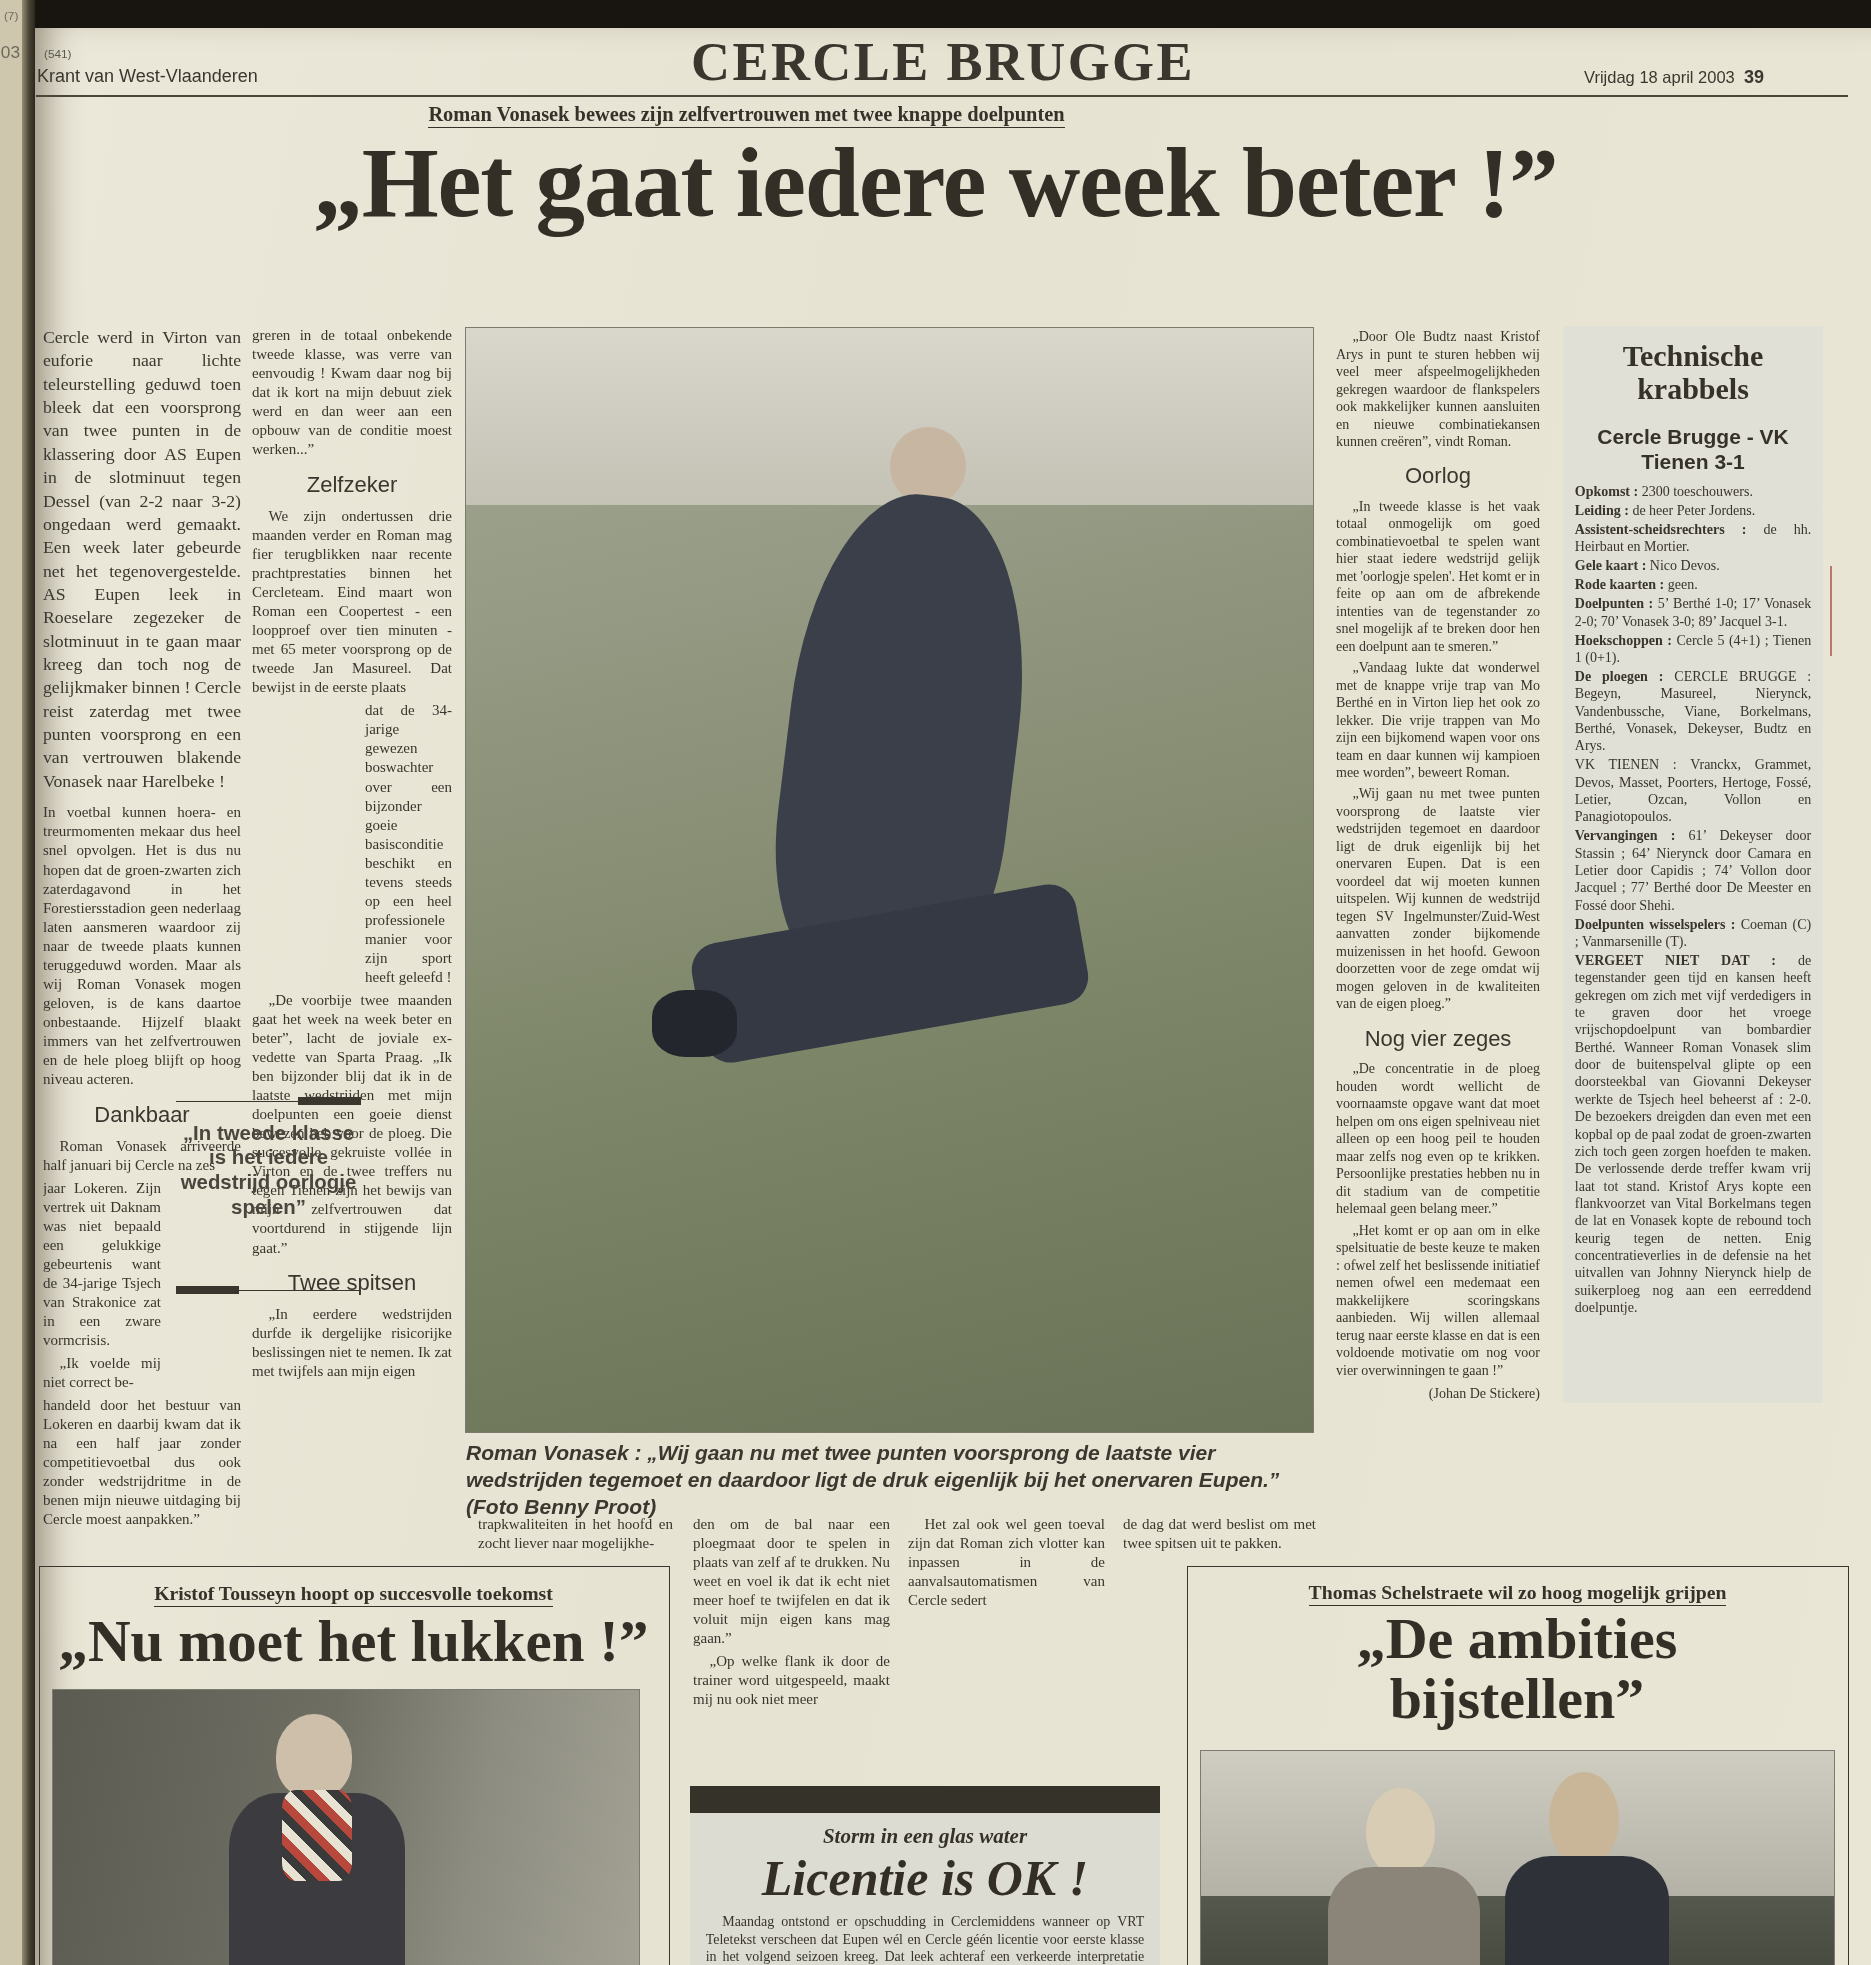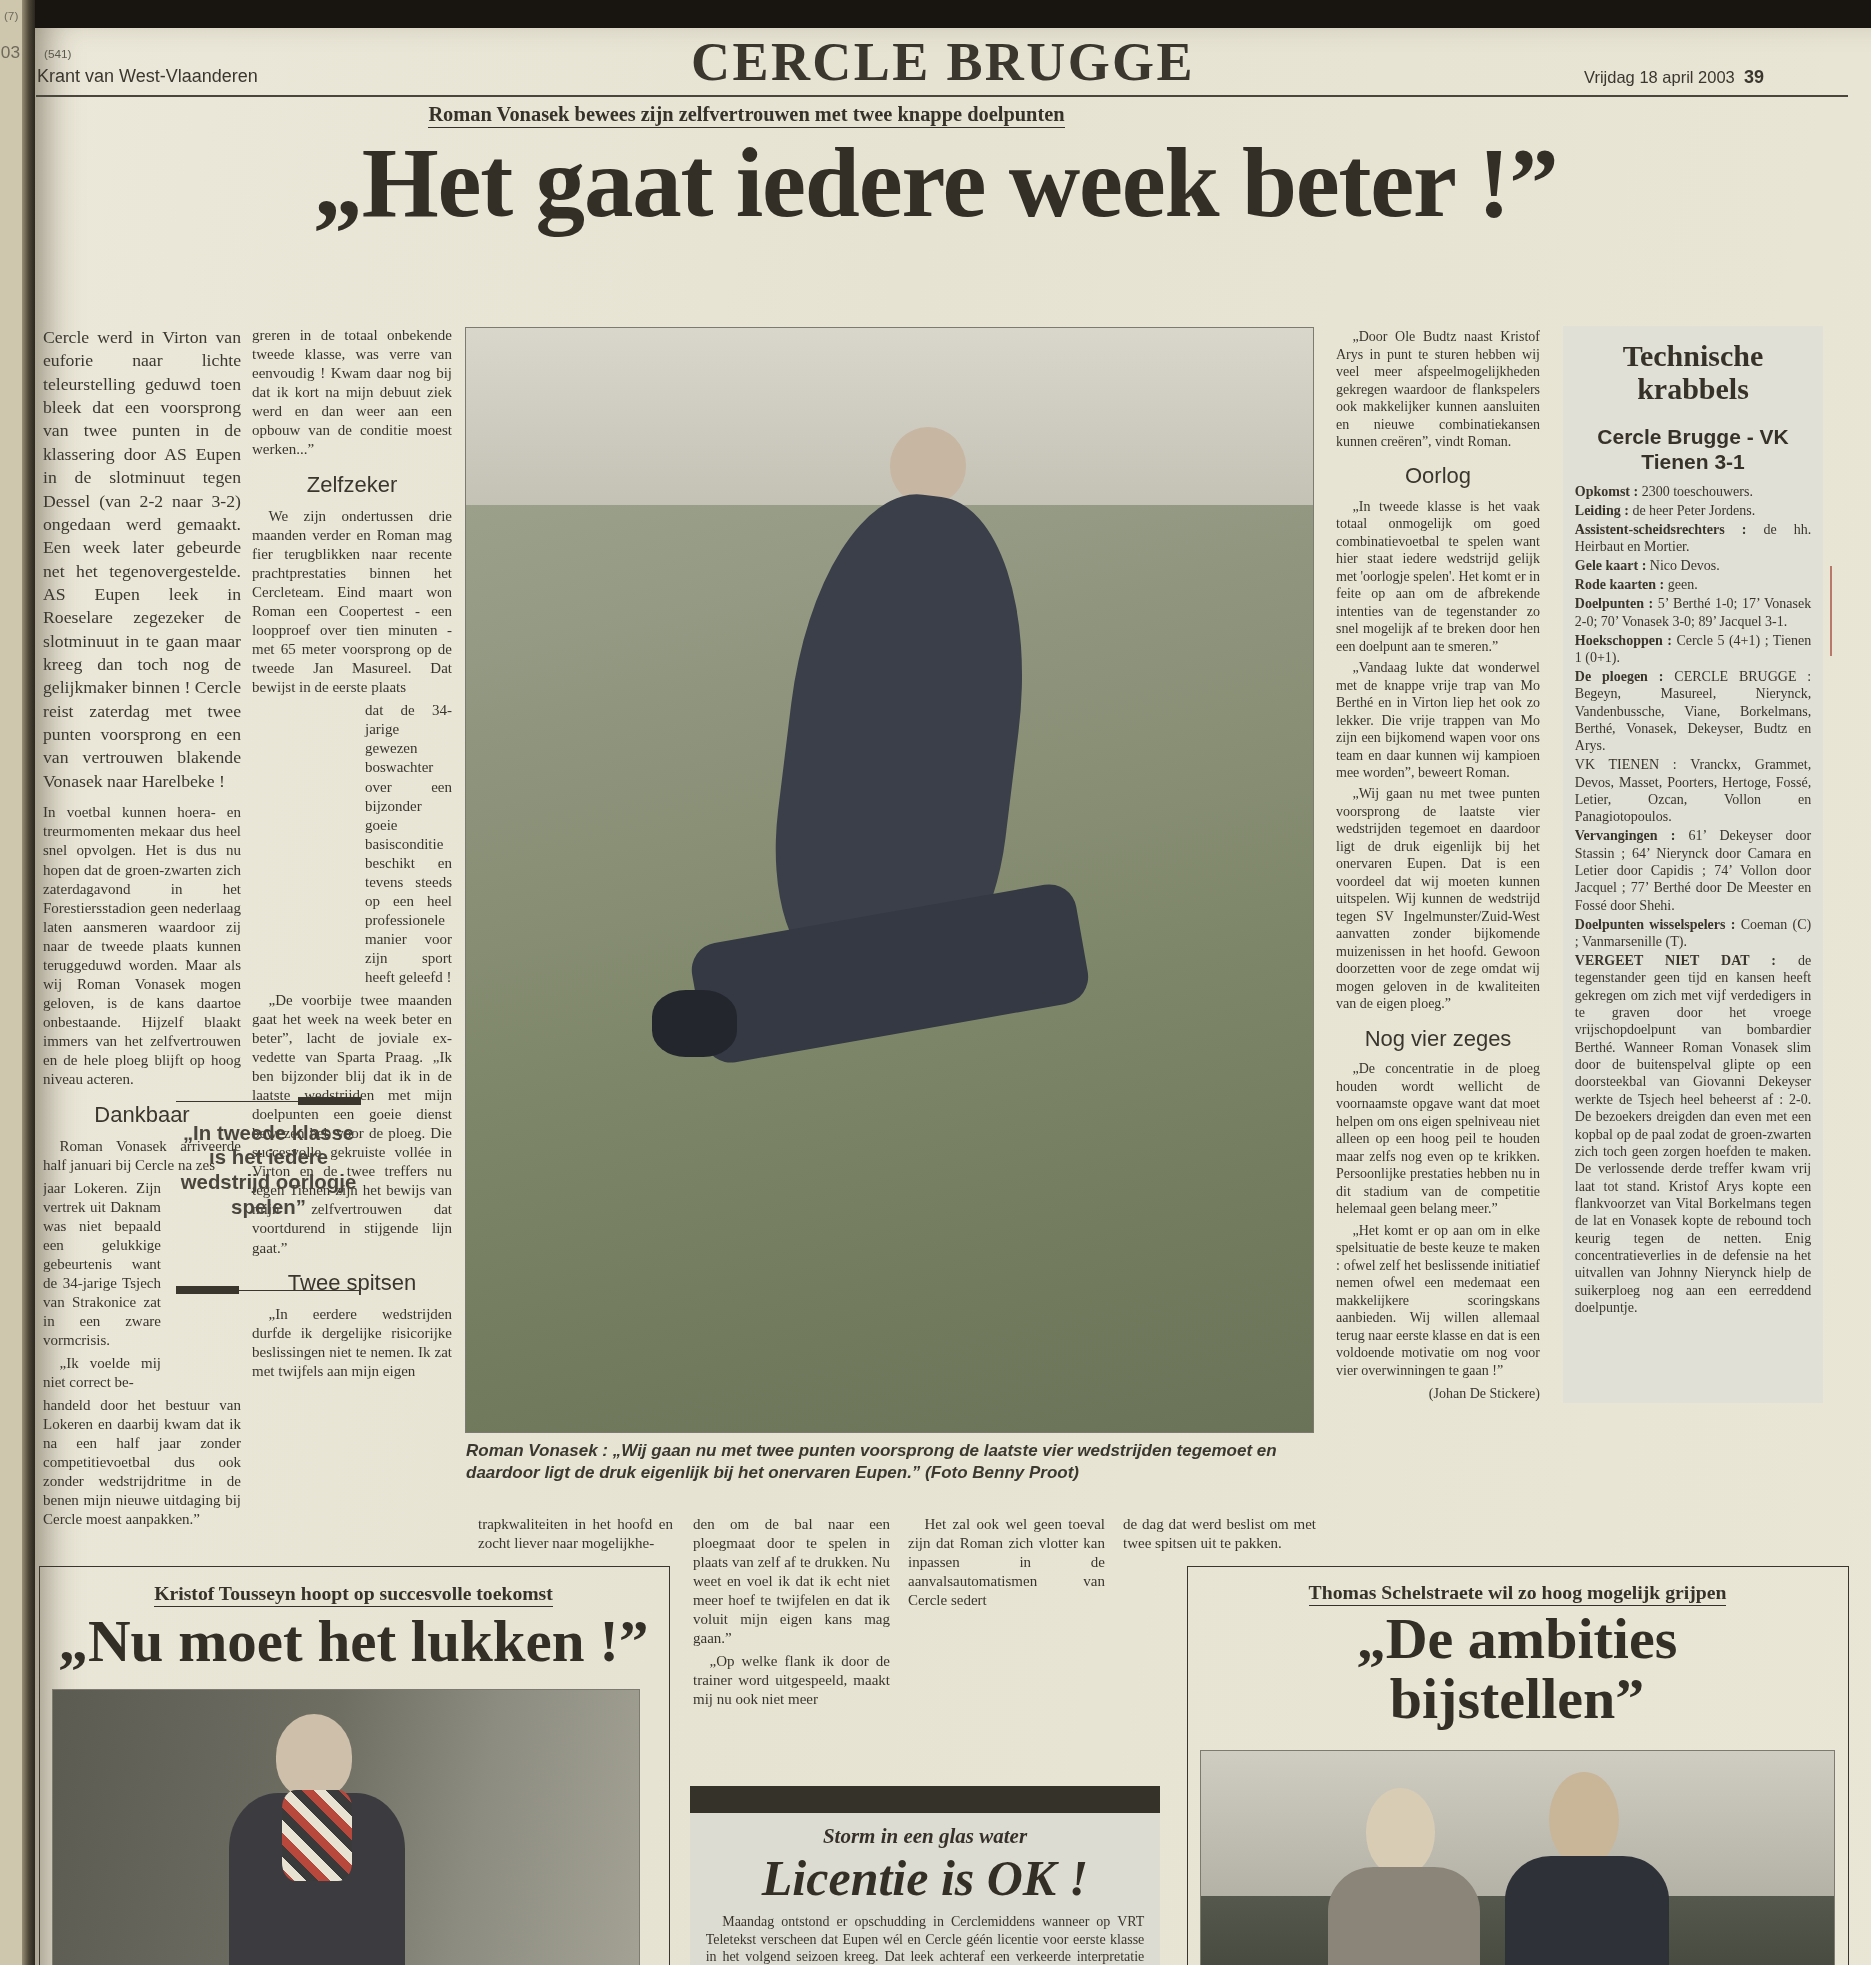--- a/index.html
+++ b/index.html
@@ -53,21 +53,21 @@
   .pq-rule-t { top:0; } .pq-rule-b { bottom:0; }
   .pq-thin { position:absolute; top:3.5px; height:1.6px; background:#3a362d; }
   .pq-thick{ position:absolute; top:0; height:7.9px; background:#3a362d; }
   .pq-rule-t .pq-thin { left:0; right:63px; }  .pq-rule-t .pq-thick { right:0; width:63px; }
   .pq-rule-b .pq-thin { right:0; left:63px; }  .pq-rule-b .pq-thick { left:0; width:63px; }
 
   
   .photo { position:absolute; overflow:hidden; background:#a8a59a; outline:1.2px solid #7d7a6f; }
   .ph-band { position:absolute; left:0; right:0; }
   .caption { position:absolute; font-family:"Liberation Sans",sans-serif; font-style:italic;
-             font-weight:bold; font-size:17px; line-height:1.28; color:#3b382f; }
+             font-weight:bold; font-size:21px; line-height:1.28; color:#3b382f; }
 
   
   .sidebar { position:absolute; left:1563px; top:326px; width:260px; height:1077px;
              background:#e1e0d6; padding:13.4px 11.8px; box-sizing:border-box; overflow:hidden; }
   .sb-title { font-size:30px; font-weight:bold; text-align:center; line-height:1.1; color:#36322a; margin-bottom:20px; }
   .sb-match { font-family:"Liberation Sans",sans-serif; font-weight:bold; font-size:21px;
               line-height:1.15; text-align:center; color:#36322a; margin-bottom:9.4px; }
   .sb-row { font-size:14px; line-height:1.24; text-align:justify; margin:0 0 1.6px; }
   .sb-row b { font-weight:bold; }
 

